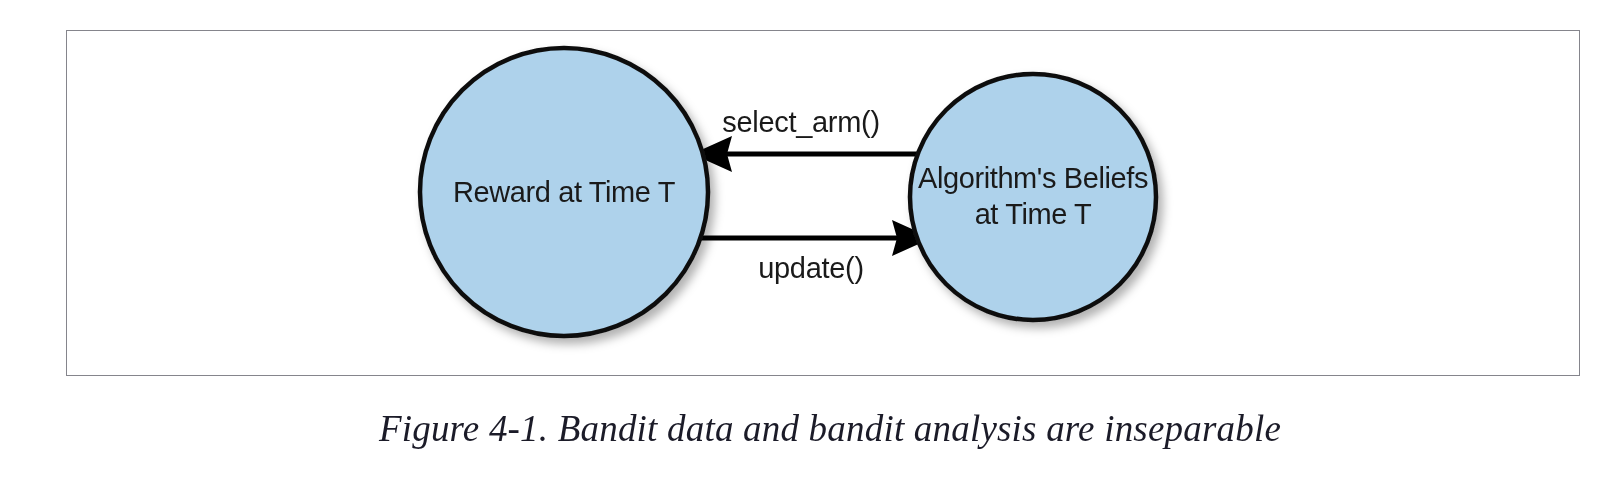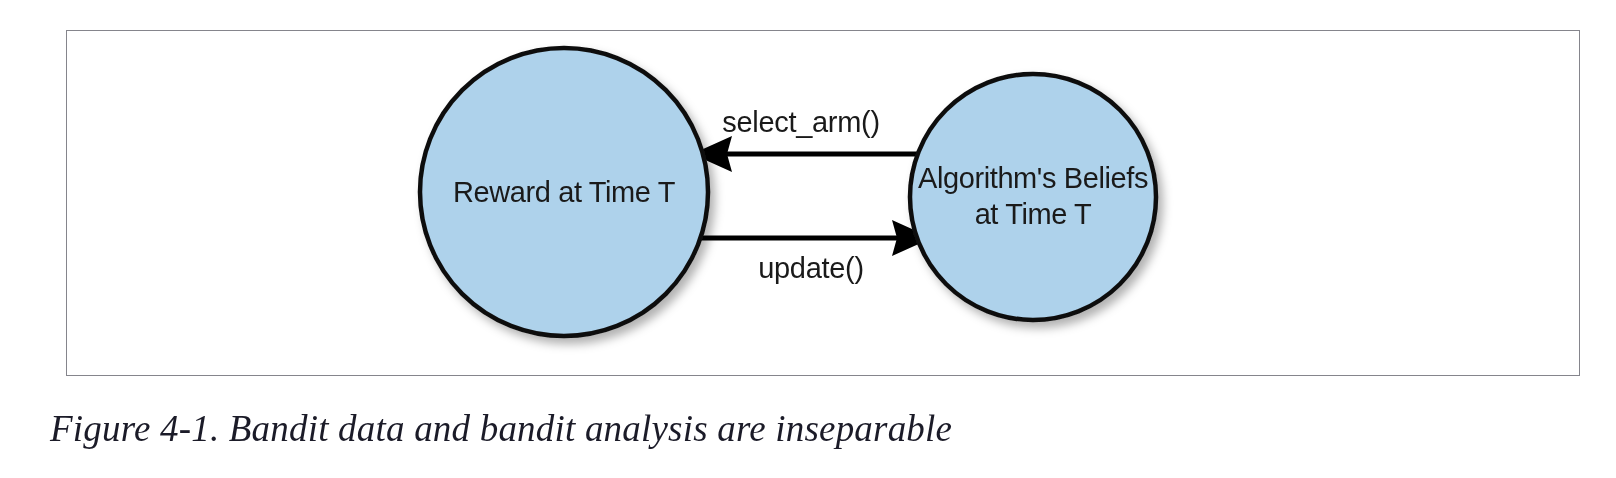--- a/index.html
+++ b/index.html
@@ -70,30 +70,31 @@
     font-family: "Liberation Sans", sans-serif;
     font-size: 29px;
     fill: #1a1a1a;
     text-anchor: middle;
     letter-spacing: -0.3px;
   }
 
   
   #figure-caption {
     position: absolute;
-    left: 50px;
+    left: 80px;
     top: 404px;
     width: 1500px;
     font-family: "Liberation Serif", "DejaVu Serif", serif;
     font-style: italic;
     font-size: 37px;
     line-height: 50px;
     color: #1b1b28;
     white-space: nowrap;
     letter-spacing: 0.2px;
+    text-align: center;
   }
 </style>
 </head>
 <body>
 
 <div id="figure-frame"></div>
 
 <svg id="diagram-svg" viewBox="0 0 1616 400" xmlns="http://www.w3.org/2000/svg">
 
   <defs>

